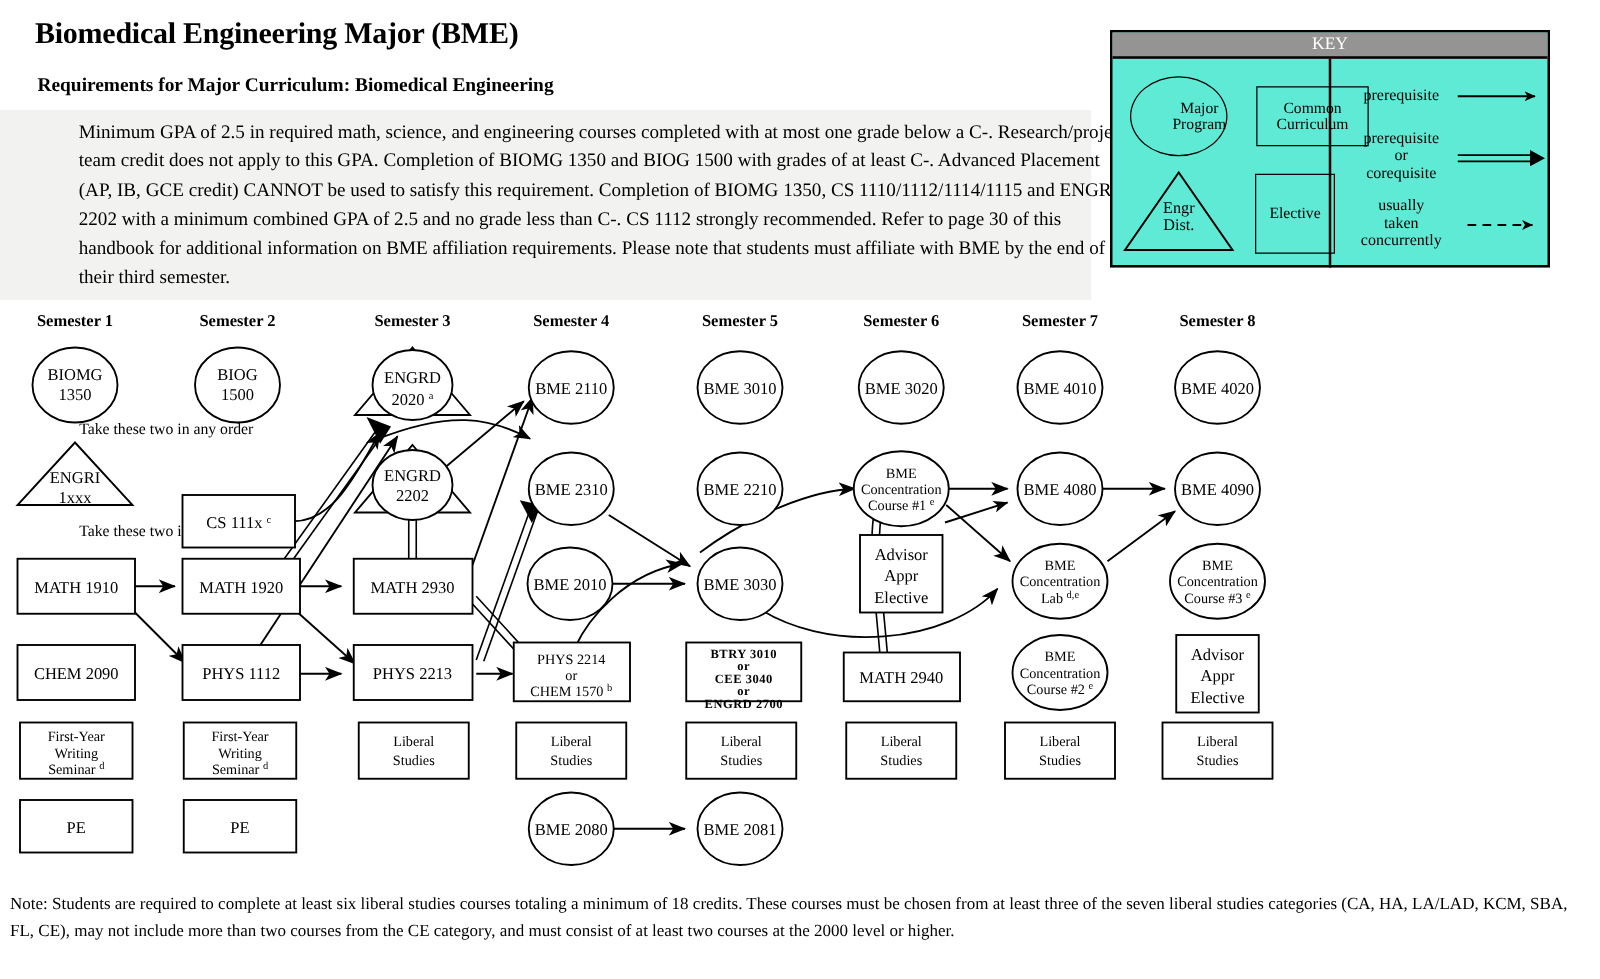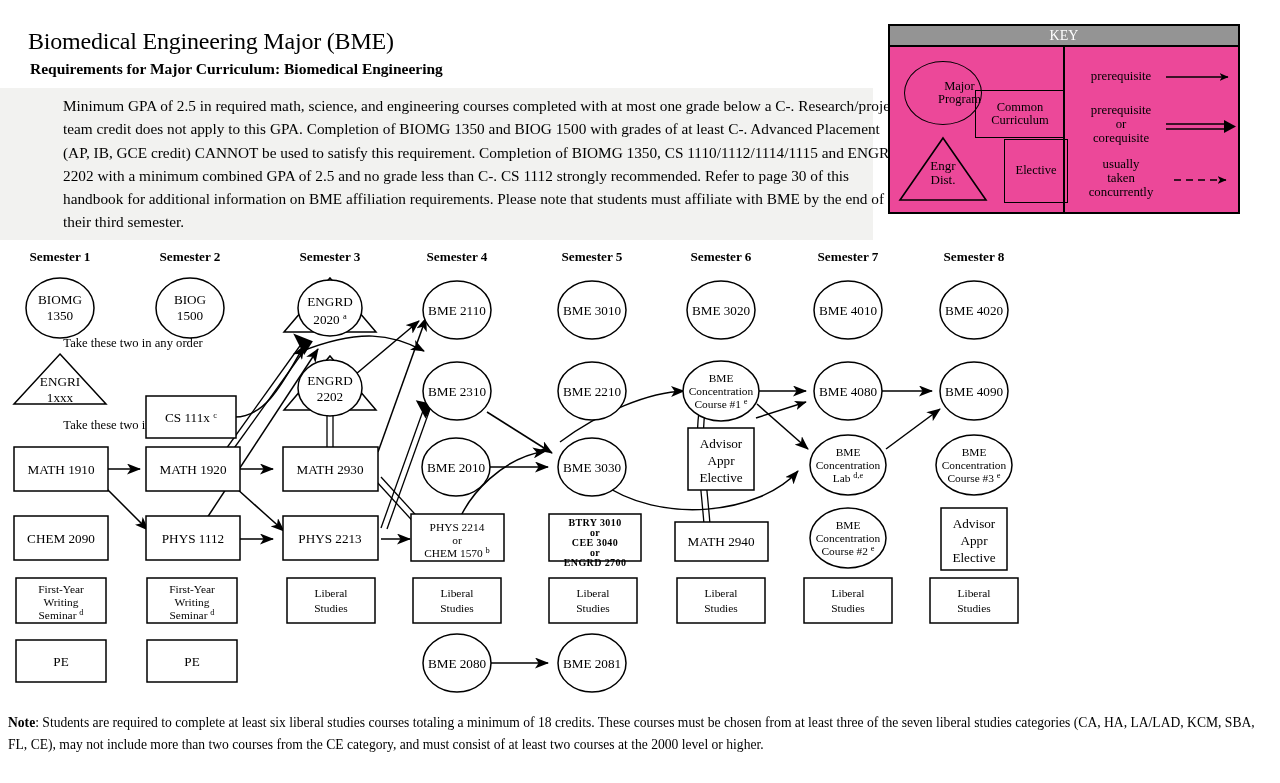--- a/index.html
+++ b/index.html
@@ -3,54 +3,54 @@
 <meta charset="utf-8">
 <title>Biomedical Engineering Major (BME)</title>
 <style>
   html,body{margin:0;padding:0;background:#ffffff;}
   body{width:1280px;height:783px;overflow:hidden;
        font-family:"Liberation Serif","DejaVu Serif",serif;color:#000;}
   #page{position:relative;width:1280px;height:783px;}
 
   
   #reqband{position:absolute;left:0;top:88px;width:873px;height:152px;background:#f2f2f0;}
-  #title{position:absolute;left:28px;top:14px;font-size:24px;font-weight:normal;letter-spacing:-.2px;margin-top:14px;}
+  #title{position:absolute;left:28px;top:14px;font-size:24px;font-weight:bold;letter-spacing:-.2px;}
   #subtitle{position:absolute;left:30px;top:60px;font-size:15.5px;font-weight:bold;}
   #reqtext{position:absolute;left:30px;top:94px;width:845px;font-size:15.3px;line-height:23.3px;margin-left:33px;}
   #reqtext p{margin:0;}
 
   
   #keybox{position:absolute;left:888px;top:24px;width:352px;height:190px;
-          border:2px solid #000;background:#ec4899;box-sizing:border-box;}
+          border:2px solid #000;background:#5eead4;box-sizing:border-box;}
   #keyhead{height:19px;background:#949494;border-bottom:2px solid #000;
            text-align:center;font-size:14px;line-height:19px;color:#fff;}
   #keybody{position:relative;height:167px;}
   #keysplit{position:absolute;left:173px;top:0;width:2px;height:167px;background:#000;}
   .kshape{position:absolute;text-align:center;font-size:12.5px;line-height:13.5px;}
   #k-circ{left:14px;top:14px;width:76px;height:62px;border:1.6px solid #000;border-radius:50%;
           display:flex;align-items:center;justify-content:flex-end;}
   #k-box{left:100px;top:22px;width:88px;height:46px;border:1.6px solid #000;
          display:flex;align-items:center;justify-content:center;}
-  #k-box{left:85px;margin-top:21px;}
+  #k-box{left:115px;}
   #k-tri{left:8px;top:88px;width:90px;height:68px;}
   #k-tri .tl{position:absolute;left:0;top:24px;width:90px;text-align:center;
              font-size:13px;line-height:13.5px;}
   #k-elec{left:114px;top:92px;width:62px;height:62px;border:1.6px solid #000;
           display:flex;align-items:center;justify-content:center;}
   .klab{position:absolute;font-size:12.8px;line-height:14px;text-align:center;}
   #kl1{left:186px;top:22px;width:90px;}
   #kl2{left:186px;top:56px;width:90px;}
   #kl3{left:186px;top:110px;width:90px;}
 
   
   #flow{position:absolute;left:0;top:246px;}
 
   
   #note{position:absolute;left:8px;top:712px;width:1264px;font-size:13.6px;line-height:21.5px;}
-  #note b{font-weight:bold;margin-top:23px;}
+  #note b{font-weight:normal;margin-top:23px;}
   svg text{font-family:"Liberation Serif","DejaVu Serif",serif;}
 </style>
 </head>
 <body>
 
 <div id="page">
 
   <div id="reqband"></div>
 
   <div id="title">Biomedical Engineering Major (BME)</div>

